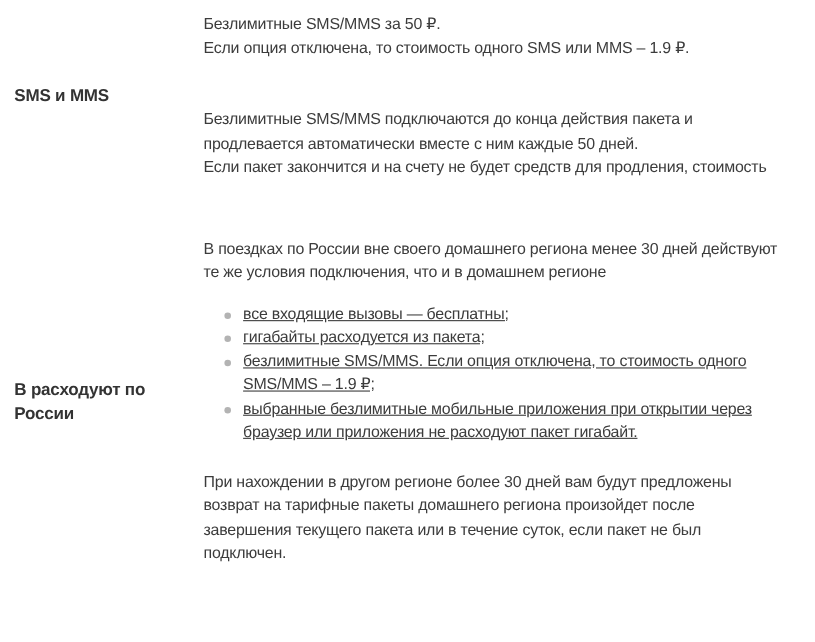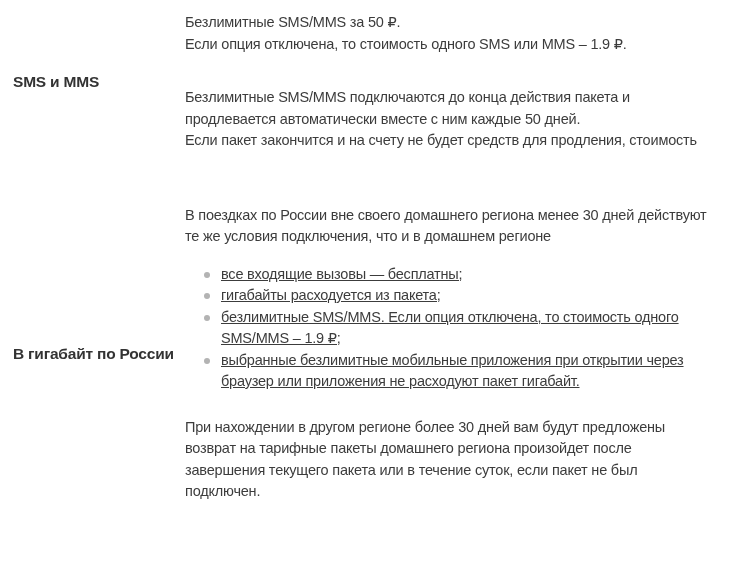--- a/index.html
+++ b/index.html
@@ -32,21 +32,21 @@
     letter-spacing: -0.2px;
     color: var(--label);
   }
   .content {
     width: 548px;
     font-size: 14.5px;
     line-height: 21.5px;
     letter-spacing: -0.2px;
   }
   .line { white-space: nowrap; }
-  .para + .para { margin-top: 32px; }
+  .para + .para { margin-top: 44px; }
   .list { list-style: none; margin: 16px; padding: 0; text-decoration: underline; }
   .list + .para { margin-top: 24px; }
   .item { display: flex; }
   .bullet {
     width: 6px;
     height: 6px;
     border-radius: 50%;
     background: var(--bullet);
     margin: 8px 0 0 3px;
     flex-shrink: 0;
@@ -65,21 +65,21 @@
           <div class="line">Если опция отключена, то стоимость одного SMS или MMS – 1.9 ₽.</div>
         </div>
         <div class="para">
           <div class="line">Безлимитные SMS/MMS подключаются до конца действия пакета и</div>
           <div class="line">продлевается автоматически вместе с ним каждые 50 дней.</div>
           <div class="line">Если пакет закончится и на счету не будет средств для продления, стоимость</div>
         </div>
       </div>
     </section>
     <section class="row">
-      <div class="label">В гигабайт по России</div>
+      <div class="label">В расходуют по России</div>
       <div class="content">
         <div class="para">
           <div class="line">В поездках по России вне своего домашнего региона менее 30 дней действуют</div>
           <div class="line">те же условия подключения, что и в домашнем регионе</div>
         </div>
         <ul class="list">
           <li class="item">
             <span class="bullet"></span>
             <div class="item-lines">
               <div class="line">все входящие вызовы — бесплатны;</div>

